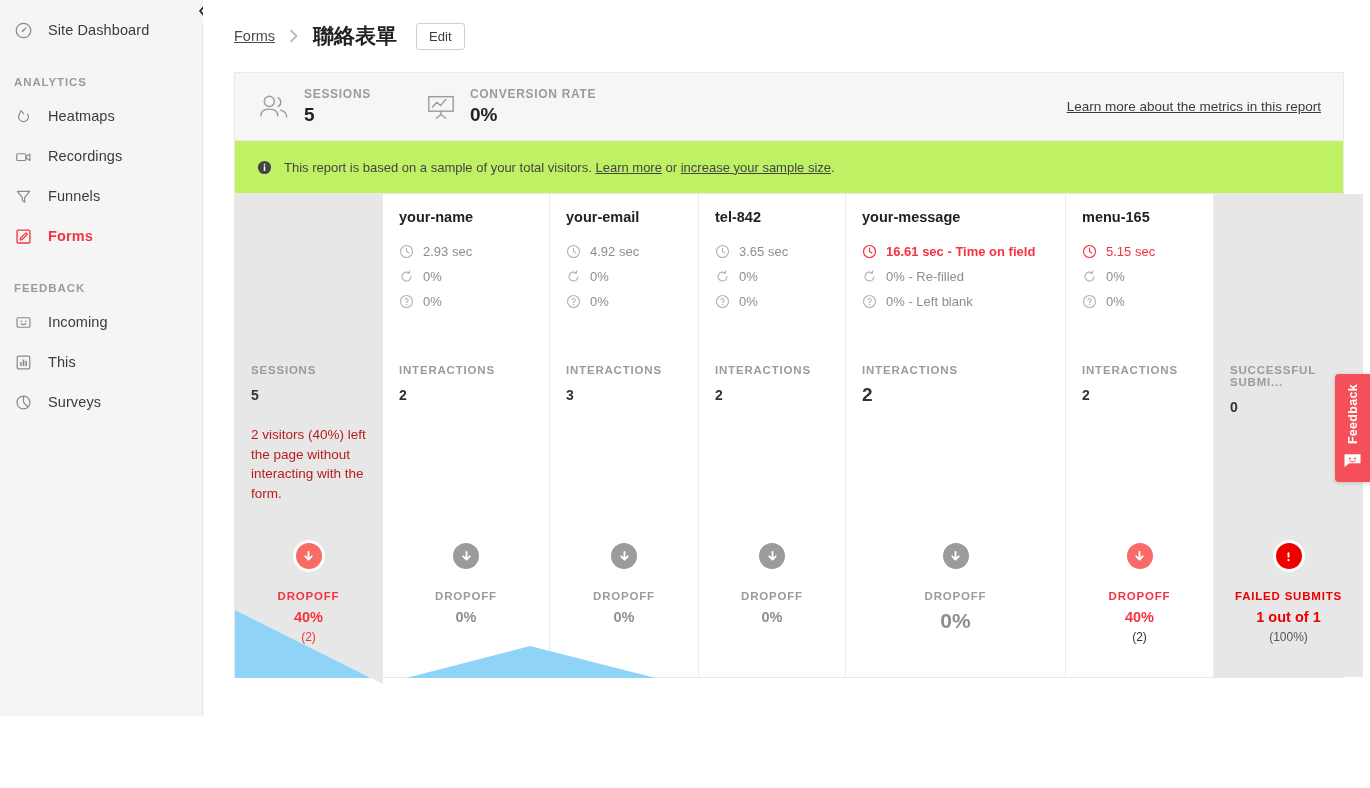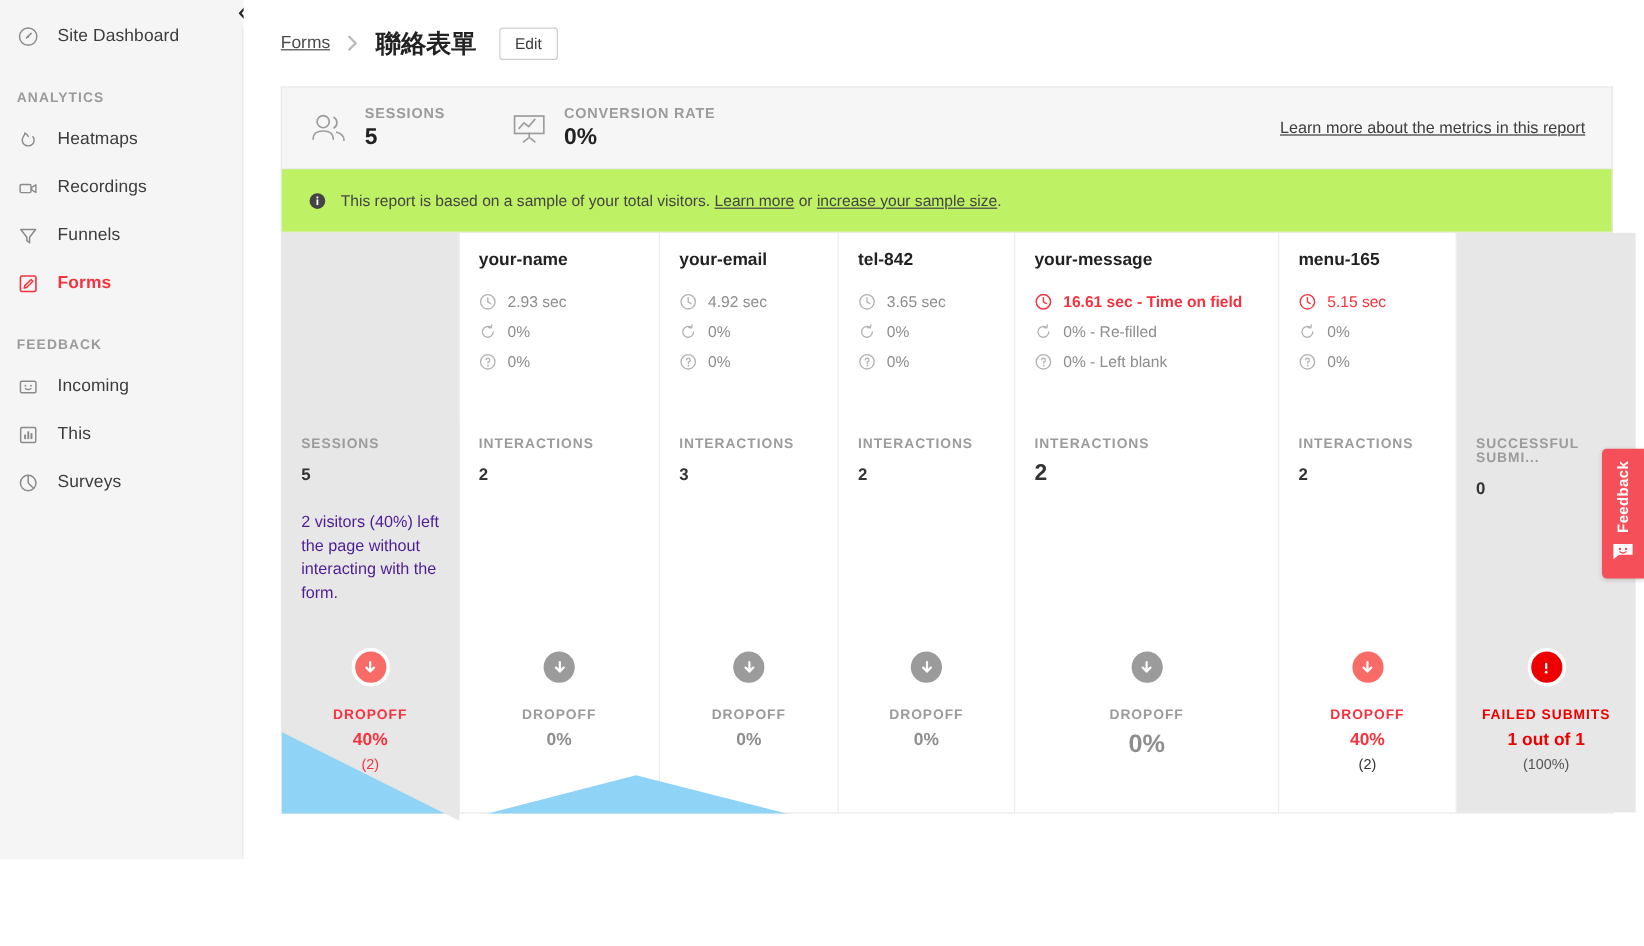--- a/index.html
+++ b/index.html
@@ -91,21 +91,21 @@
   .frow.alert{ color:#f5333f; font-weight:700; }
   .frow.alert .fic{ color:#f5333f; }
   .frow.alertlite{ color:#f5333f; font-weight:400; }
   .frow.alertlite .fic{ color:#f5333f; }
 
   
   .fstat{ position:absolute; left:0; top:157px; right:0; padding:13px 16px 0 16px; z-index:3; }
   .fstat-lbl{ font-size:11.5px; letter-spacing:.8px; color:#9b9b9b; font-weight:600; }
   .fstat-val{ font-size:14px; font-weight:700; color:#333; margin-top:11px; }
   .fstat-val.big{ font-size:19px; margin-top:8px; }
-  .fstat-note{ margin-top:22px; font-size:13.5px; color:#4c1d95; line-height:1.46; }
+  .fstat-note{ margin-top:22px; font-size:13.5px; color:#b91c1c; line-height:1.46; }
 
   
   #funnel-svg{ position:absolute; left:0; top:157px; width:100%; height:327px;
                pointer-events:none; z-index:1; }
 
   
   .drop{ position:absolute; left:0; right:0; bottom:0; height:120px;
          display:flex; flex-direction:column; align-items:center; z-index:4; }
   .drop-badge{
     width:32px; height:32px; border-radius:50%;

